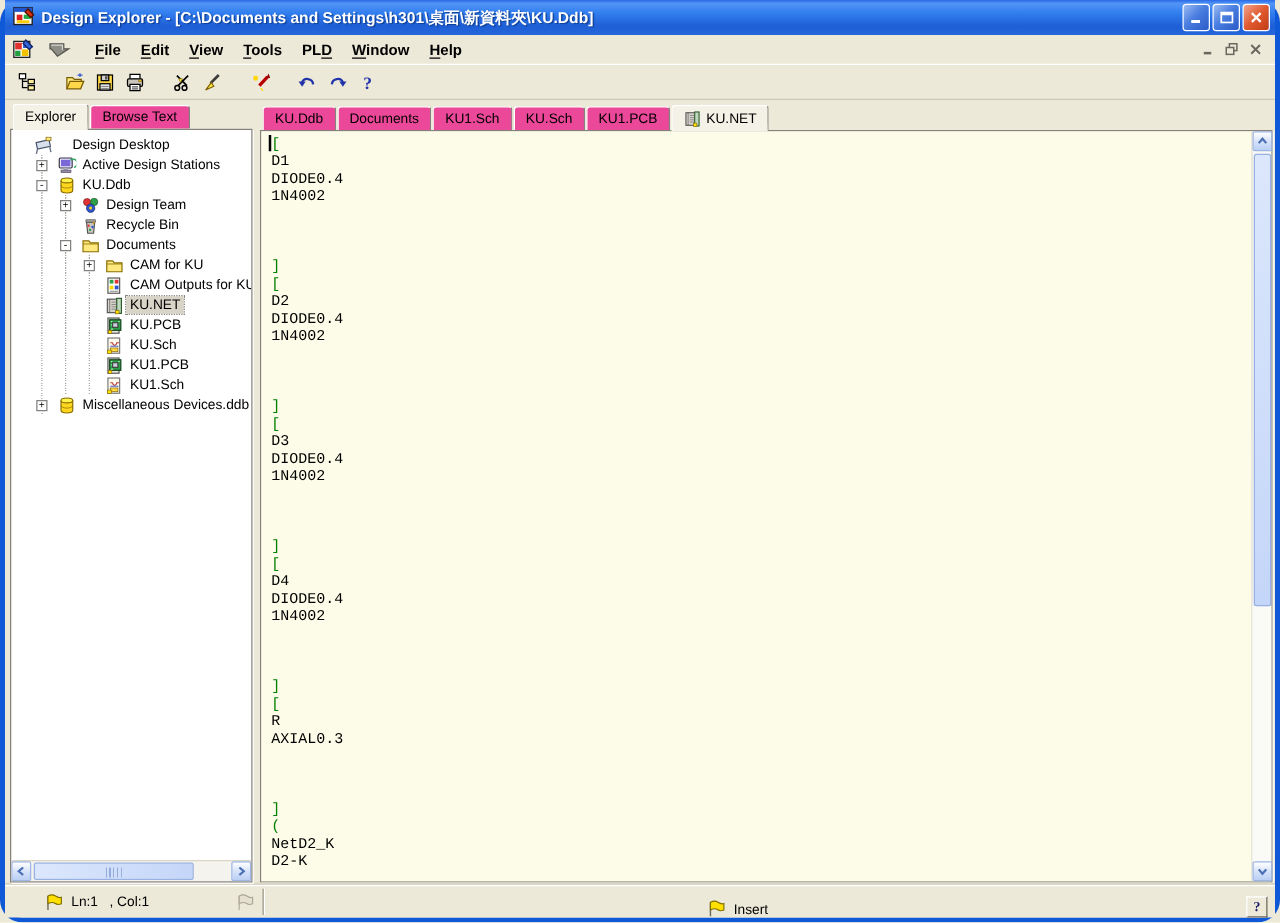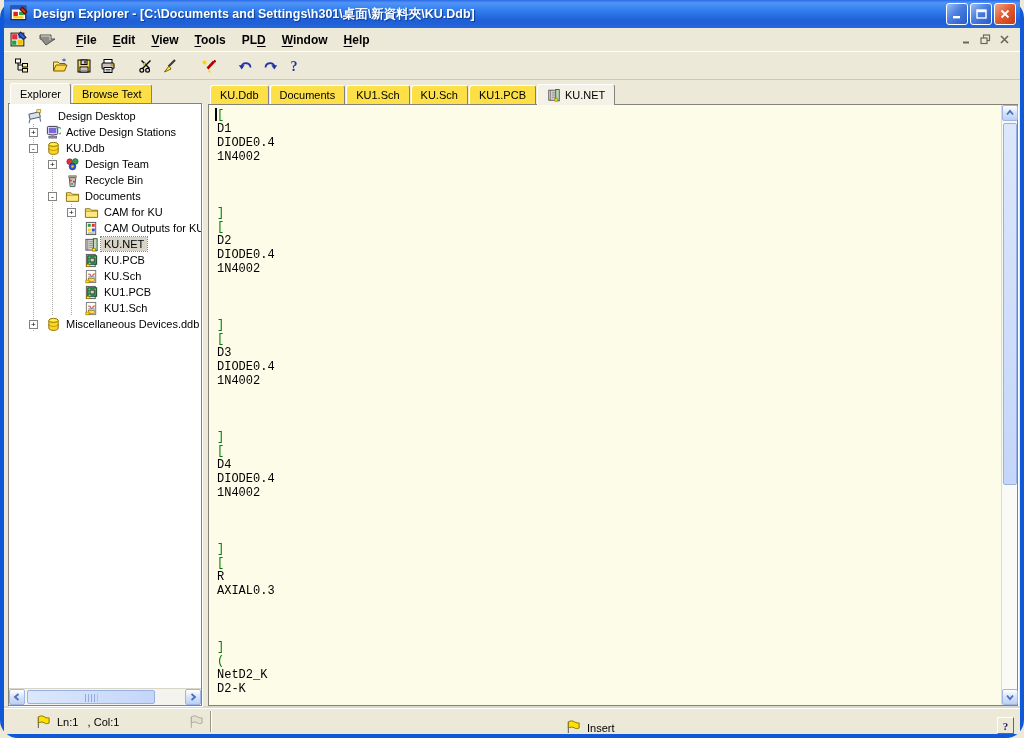--- a/index.html
+++ b/index.html
@@ -32,21 +32,21 @@
   
   .toolbar { height:28px; flex:none; display:flex; align-items:center; padding:0 6px; background:#ECE9D8; border-bottom:1px solid #cdc9b8; }
   .tool-btn { width:24px; height:24px; display:flex; align-items:center; justify-content:center; border:1px solid transparent; border-radius:2px; }
 
   
   .content { flex:1; display:flex; padding:2px 2px 2px 4px; gap:6px; min-height:0; }
   .left-col { width:194px; flex:none; display:flex; flex-direction:column; }
   .right-col { flex:1; display:flex; flex-direction:column; min-width:0; }
 
   .tabs-row { height:21px; flex:none; display:flex; align-items:flex-end; padding-left:2px; }
-  .tab { background:#fde047; border:1px solid #848280; border-bottom:none; border-top-color:#fff; border-left-color:#fff;
+  .tab { background:#ec4899; border:1px solid #848280; border-bottom:none; border-top-color:#fff; border-left-color:#fff;
     border-top-left-radius:3px; border-top-right-radius:3px; padding:2px 9px 3px; font-size:11px; white-space:nowrap;
     position:relative; margin-right:1px; color:#000; height:19px; display:flex; align-items:center; gap:4px; }
   .tab.active { background:#F4F1E6; height:21px; z-index:2; margin-bottom:-1px; font-weight:normal; }
 
   .sunken { border:1px solid #84827a; box-shadow:inset 1px 1px 0 #b9b5a8, 1px 1px 0 #ffffff; background:#fff; }
 
   .tree-panel { flex:1; position:relative; overflow:hidden; display:flex; flex-direction:column; z-index:1; }
   .tree-scroll { flex:1; overflow:hidden; padding:4px 2px 2px 16px; background:#fff; }
   .tree-row { display:flex; align-items:center; height:16px; white-space:nowrap; }
   .tree-guide,.tree-exp-cell { width:19px; height:16px; flex:none; position:relative;

